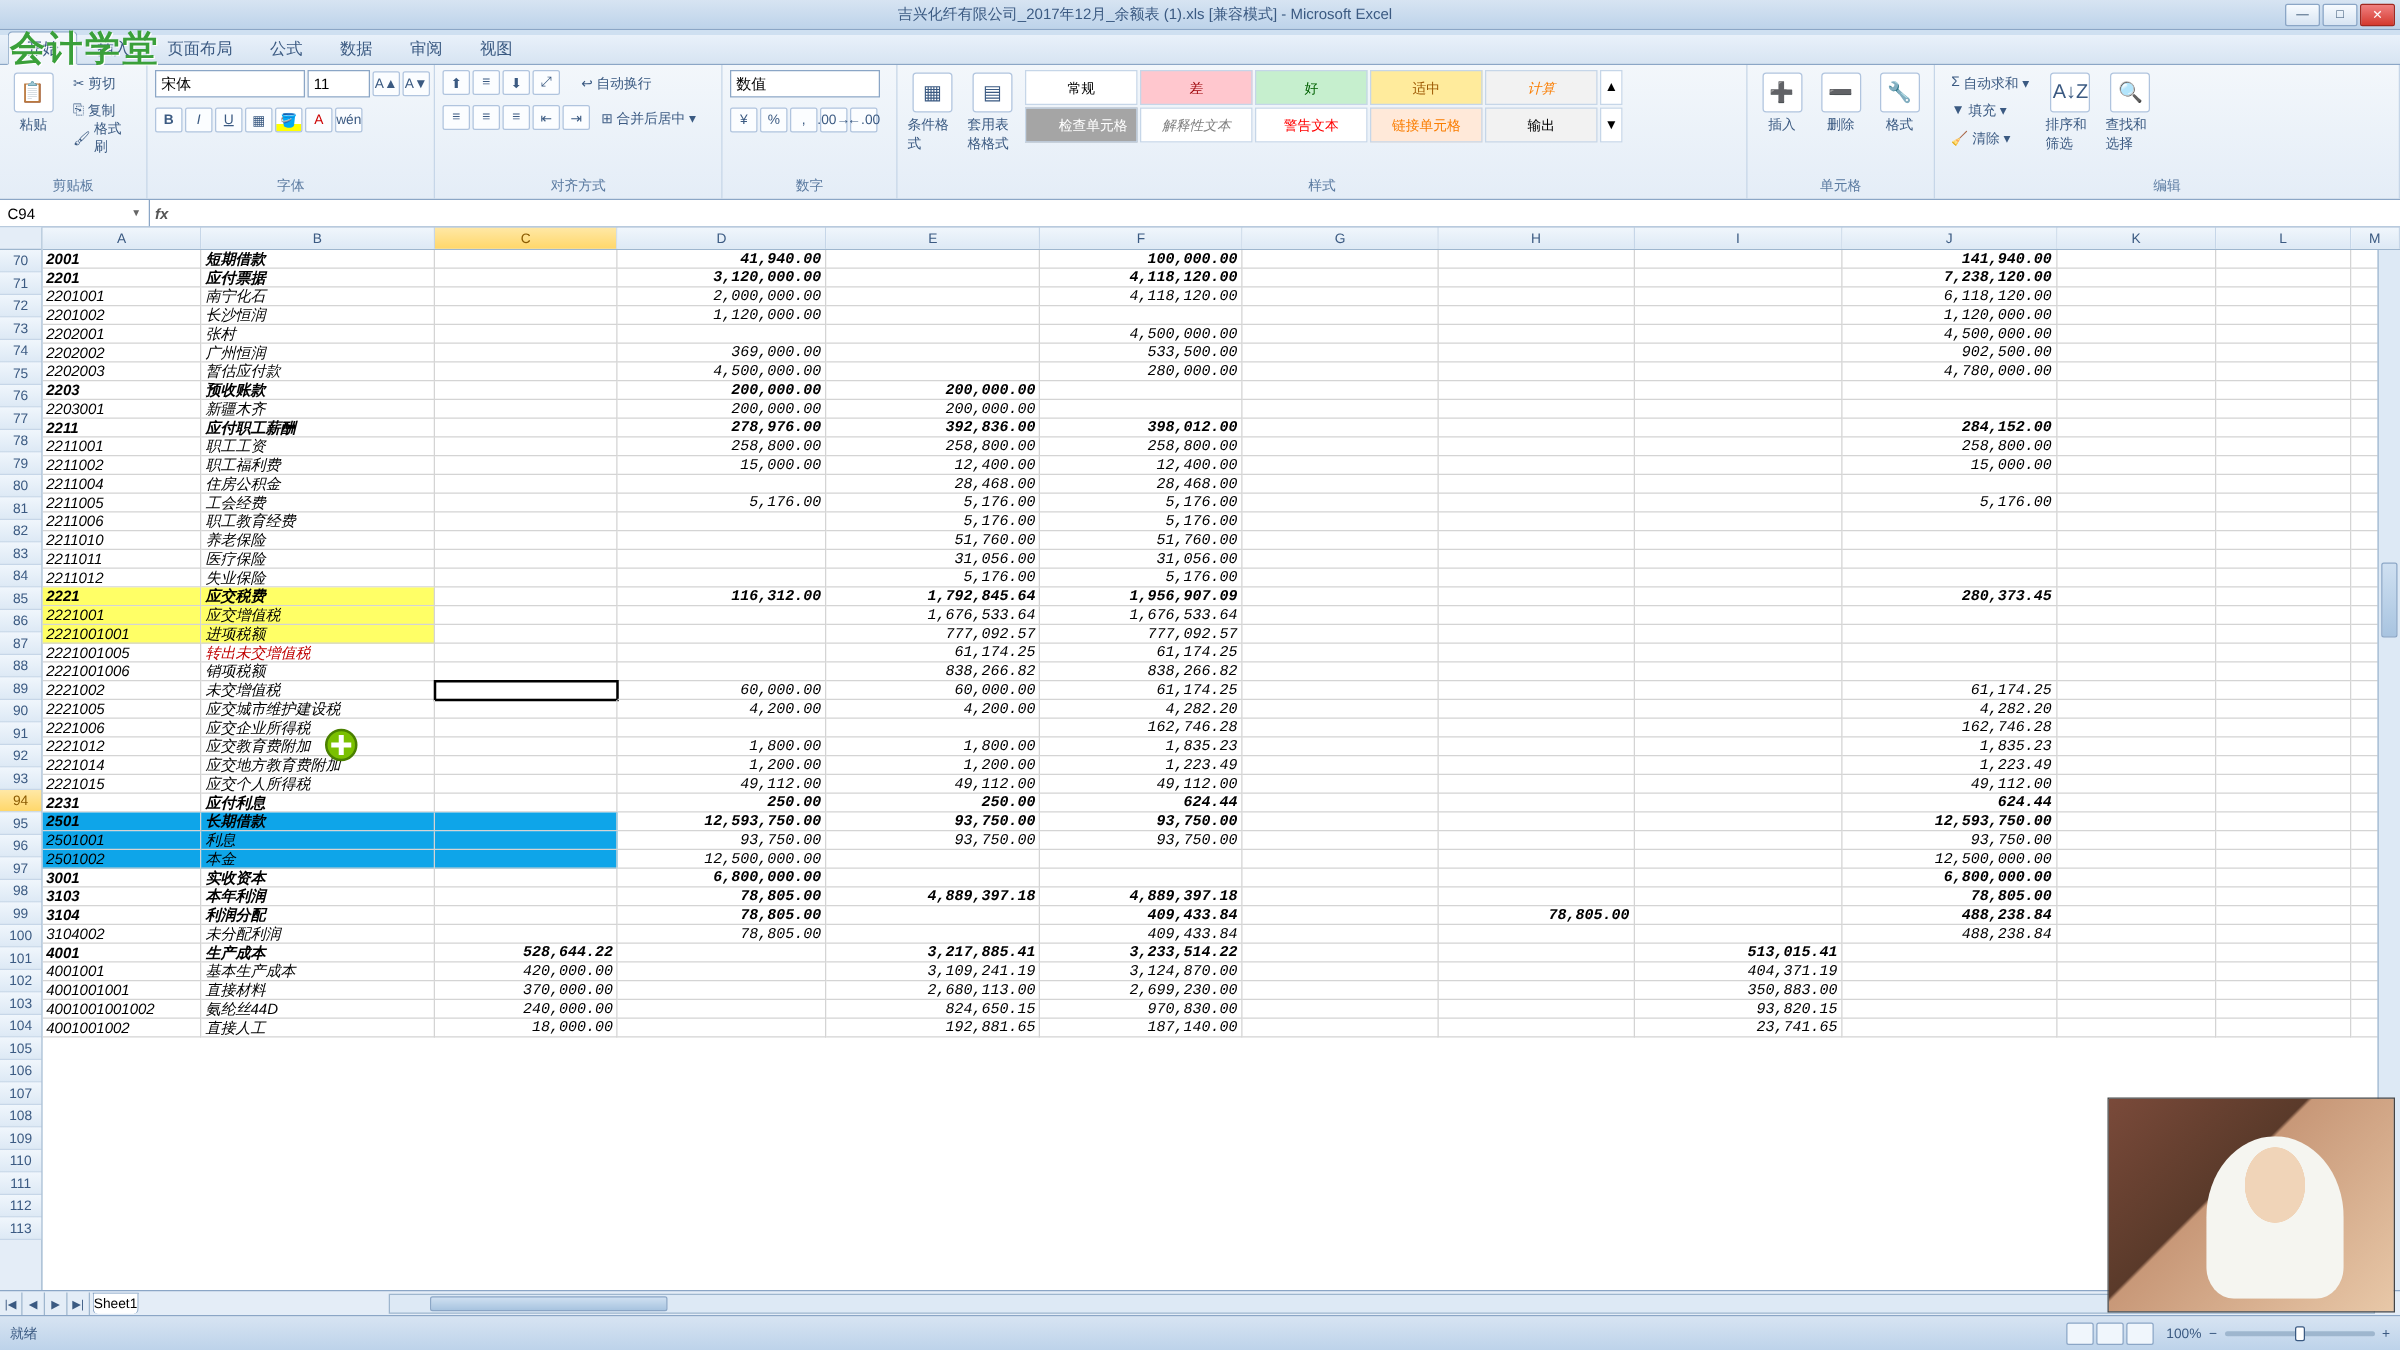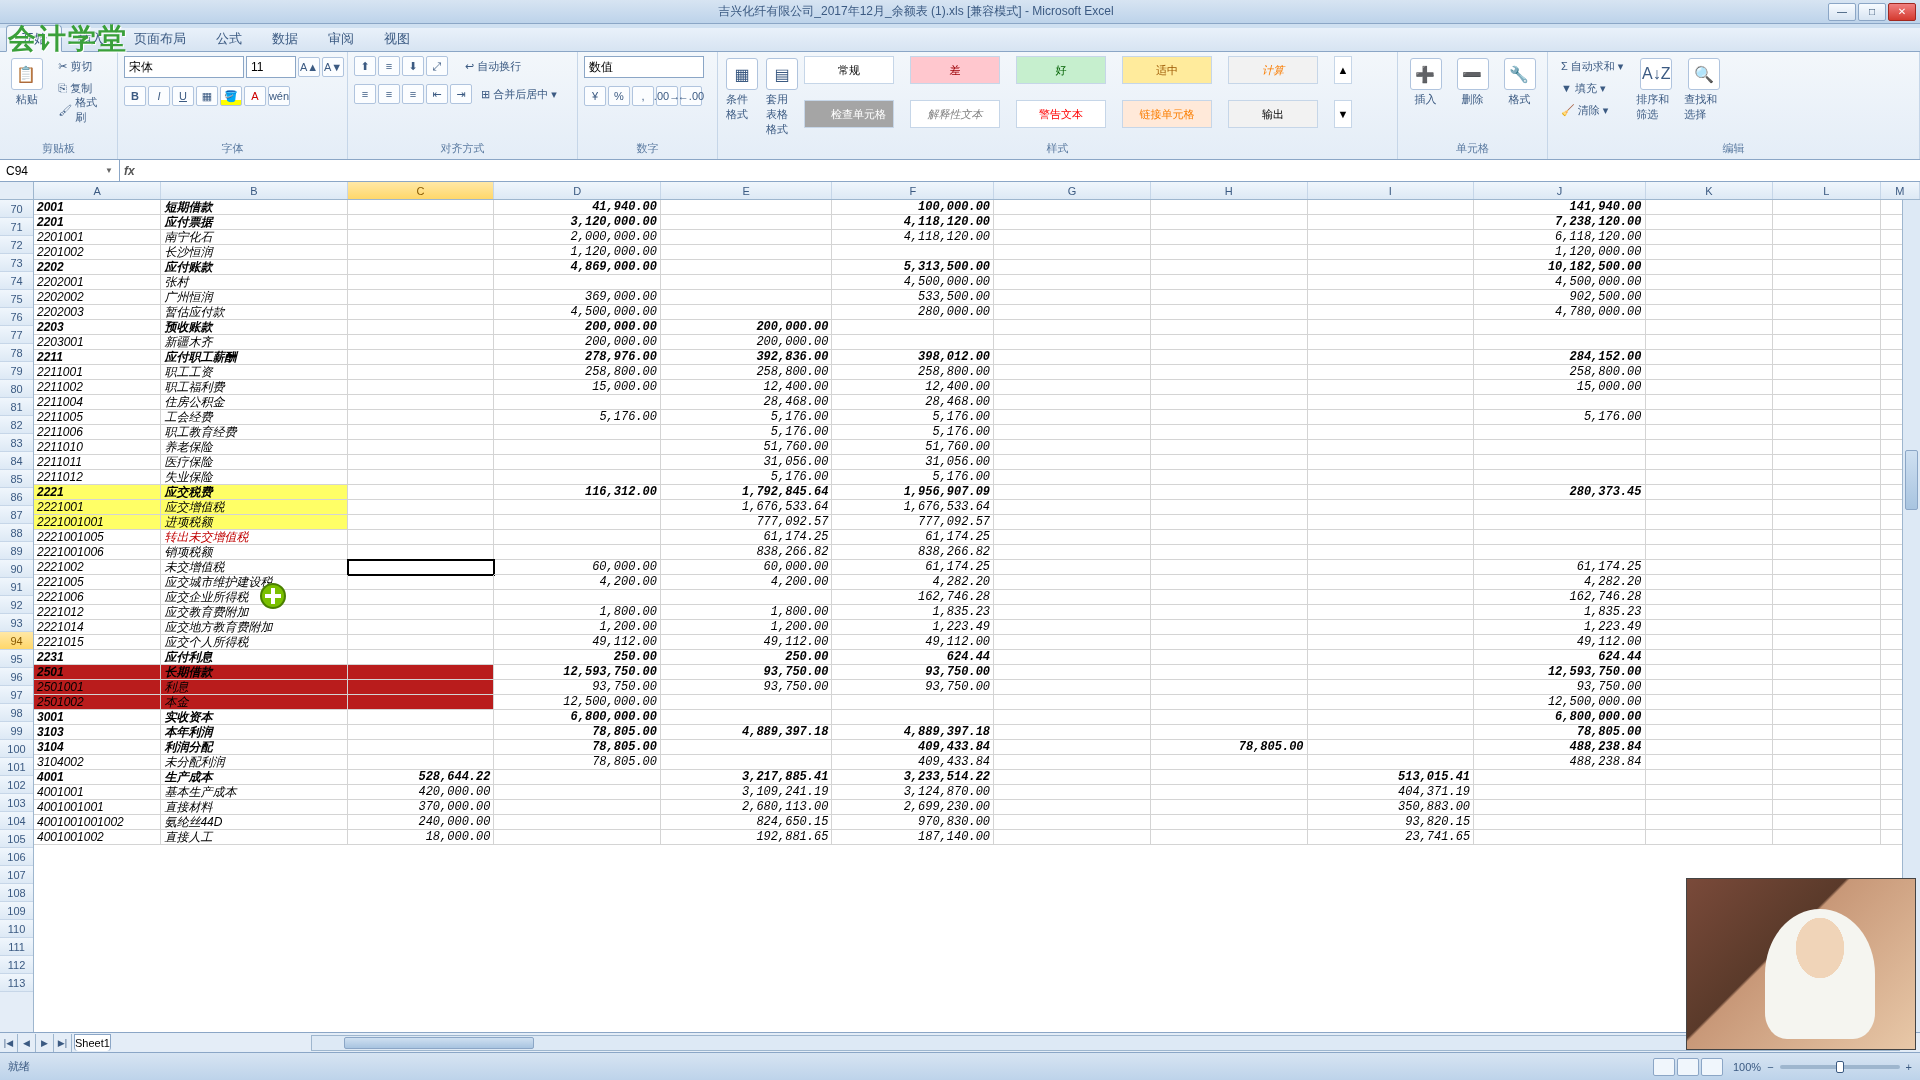--- a/index.html
+++ b/index.html
@@ -31,21 +31,21 @@
 .rcol { display: flex; flex-direction: column; gap: 2px; }
 .rrow { display: flex; gap: 2px; align-items: center; }
 .rmini { width: 22px; height: 20px; border: 1px solid #b0c4de; background: #fbfdff; border-radius: 2px; display: flex; align-items: center; justify-content: center; font-size: 11px; cursor: pointer; color: #3b5a82; }
 .rcombo { height: 22px; border: 1px solid #8ba6c6; background: #fff; font-size: 12px; padding: 0 4px; display: flex; align-items: center; }
 .rcombo.font { width: 120px; }
 .rcombo.size { width: 50px; }
 .rcombo.num { width: 120px; }
 .rbtn-text { height: 20px; padding: 0 6px; border: 1px solid transparent; border-radius: 2px; font-size: 11px; color: #3b5a82; display: flex; align-items: center; gap: 3px; cursor: pointer; }
 
 
-.style-gallery { display: grid; grid-template-columns: repeat(6, 90px); grid-template-rows: 28px 28px; gap: 16px; }
+.style-gallery { display: grid; grid-template-columns: repeat(6, 90px); grid-template-rows: 28px 28px; gap: 2px; }
 .style-cell { border: 1px solid #c6d6e8; background: #fff; display: flex; align-items: center; justify-content: center; font-size: 11px; overflow: hidden; }
 .style-cell.normal { background: #fff; }
 .style-cell.bad { color: #9c0006; background: #ffc7ce; }
 .style-cell.good { color: #006100; background: #c6efce; }
 .style-cell.neutral { color: #9c5700; background: #ffeb9c; }
 .style-cell.calc { color: #fa7d00; background: #f2f2f2; font-style: italic; }
 .style-cell.check { background: #a5a5a5; color: #fff; padding-left: 19px; }
 .style-cell.explain { color: #7f7f7f; font-style: italic; }
 .style-cell.warn { color: #ff0000; }
 .style-cell.linked { color: #fa7d00; background: #ffe9d9; }
@@ -66,21 +66,21 @@
 .rowhdr.sel { background: linear-gradient(#ffe8a6,#ffd76a); color: #8a5a00; }
 .gridwrap { flex: 1; overflow: hidden; position: relative; }
 .colhdrs { height: 18px; display: flex; border-bottom: 1px solid #9eb6ce; }
 .colhdr { border-right: 1px solid #c6d6e8; font-size: 11px; color: #3b5a82; display: flex; align-items: center; justify-content: center; background: linear-gradient(#f0f6fc,#dde9f5); }
 .colhdr.sel { background: linear-gradient(#ffe8a6,#ffd76a); color: #8a5a00; }
 .cells { position: relative; }
 .row { display: flex; height: 15px; font-style: italic; }
 .cell { border-right: 1px solid #d4d4d4; border-bottom: 1px solid #d4d4d4; font-size: 12px; padding: 0 3px; display: flex; align-items: center; overflow: hidden; white-space: nowrap; }
 .cell.num { justify-content: flex-end; font-family: "Courier New", monospace; }
 .cell.bold { font-weight: bold; }
-.cell.hl { background: #b91c1c; }  
+.cell.hl { background: #0ea5e9; }  
 .cell.red { color: #c00000; }
 .cursor-mark { position: absolute; width: 28px; height: 28px; pointer-events: none; z-index: 50; }
 .cursor-mark svg { width: 100%; height: 100%; }
 .active-cell { outline: 2px solid #000; outline-offset: -1px; }
 .hl-range { background: #ffff66 !important; }
 
 
 .logo { position: absolute; top: 20px; left: 8px; z-index: 60; font-size: 28px; font-weight: bold; color: #3aa03a; text-shadow: 1px 1px 0 #fff; font-family: "KaiTi","SimHei"; pointer-events: none; letter-spacing: 2px; }
 
 
@@ -404,35 +404,20 @@
           <div class="cell cF num"></div>
           <div class="cell cG num"></div>
           <div class="cell cH num"></div>
           <div class="cell cI num"></div>
           <div class="cell cJ num">1,120,000.00</div>
           <div class="cell cK"></div>
           <div class="cell cL"></div>
           <div class="cell cM"></div>
         </div>
         <div class="row">
-          <div class="cell cA bold">2202</div>
-          <div class="cell cB bold">应付账款</div>
-          <div class="cell cC num bold"></div>
-          <div class="cell cD num bold">4,869,000.00</div>
-          <div class="cell cE num bold"></div>
-          <div class="cell cF num bold">5,313,500.00</div>
-          <div class="cell cG num"></div>
-          <div class="cell cH num bold"></div>
-          <div class="cell cI num bold"></div>
-          <div class="cell cJ num bold">10,182,500.00</div>
-          <div class="cell cK"></div>
-          <div class="cell cL"></div>
-          <div class="cell cM"></div>
-        </div>
-        <div class="row">
           <div class="cell cA">2202001</div>
           <div class="cell cB">张村</div>
           <div class="cell cC num"></div>
           <div class="cell cD num"></div>
           <div class="cell cE num"></div>
           <div class="cell cF num">4,500,000.00</div>
           <div class="cell cG num"></div>
           <div class="cell cH num"></div>
           <div class="cell cI num"></div>
           <div class="cell cJ num">4,500,000.00</div>

